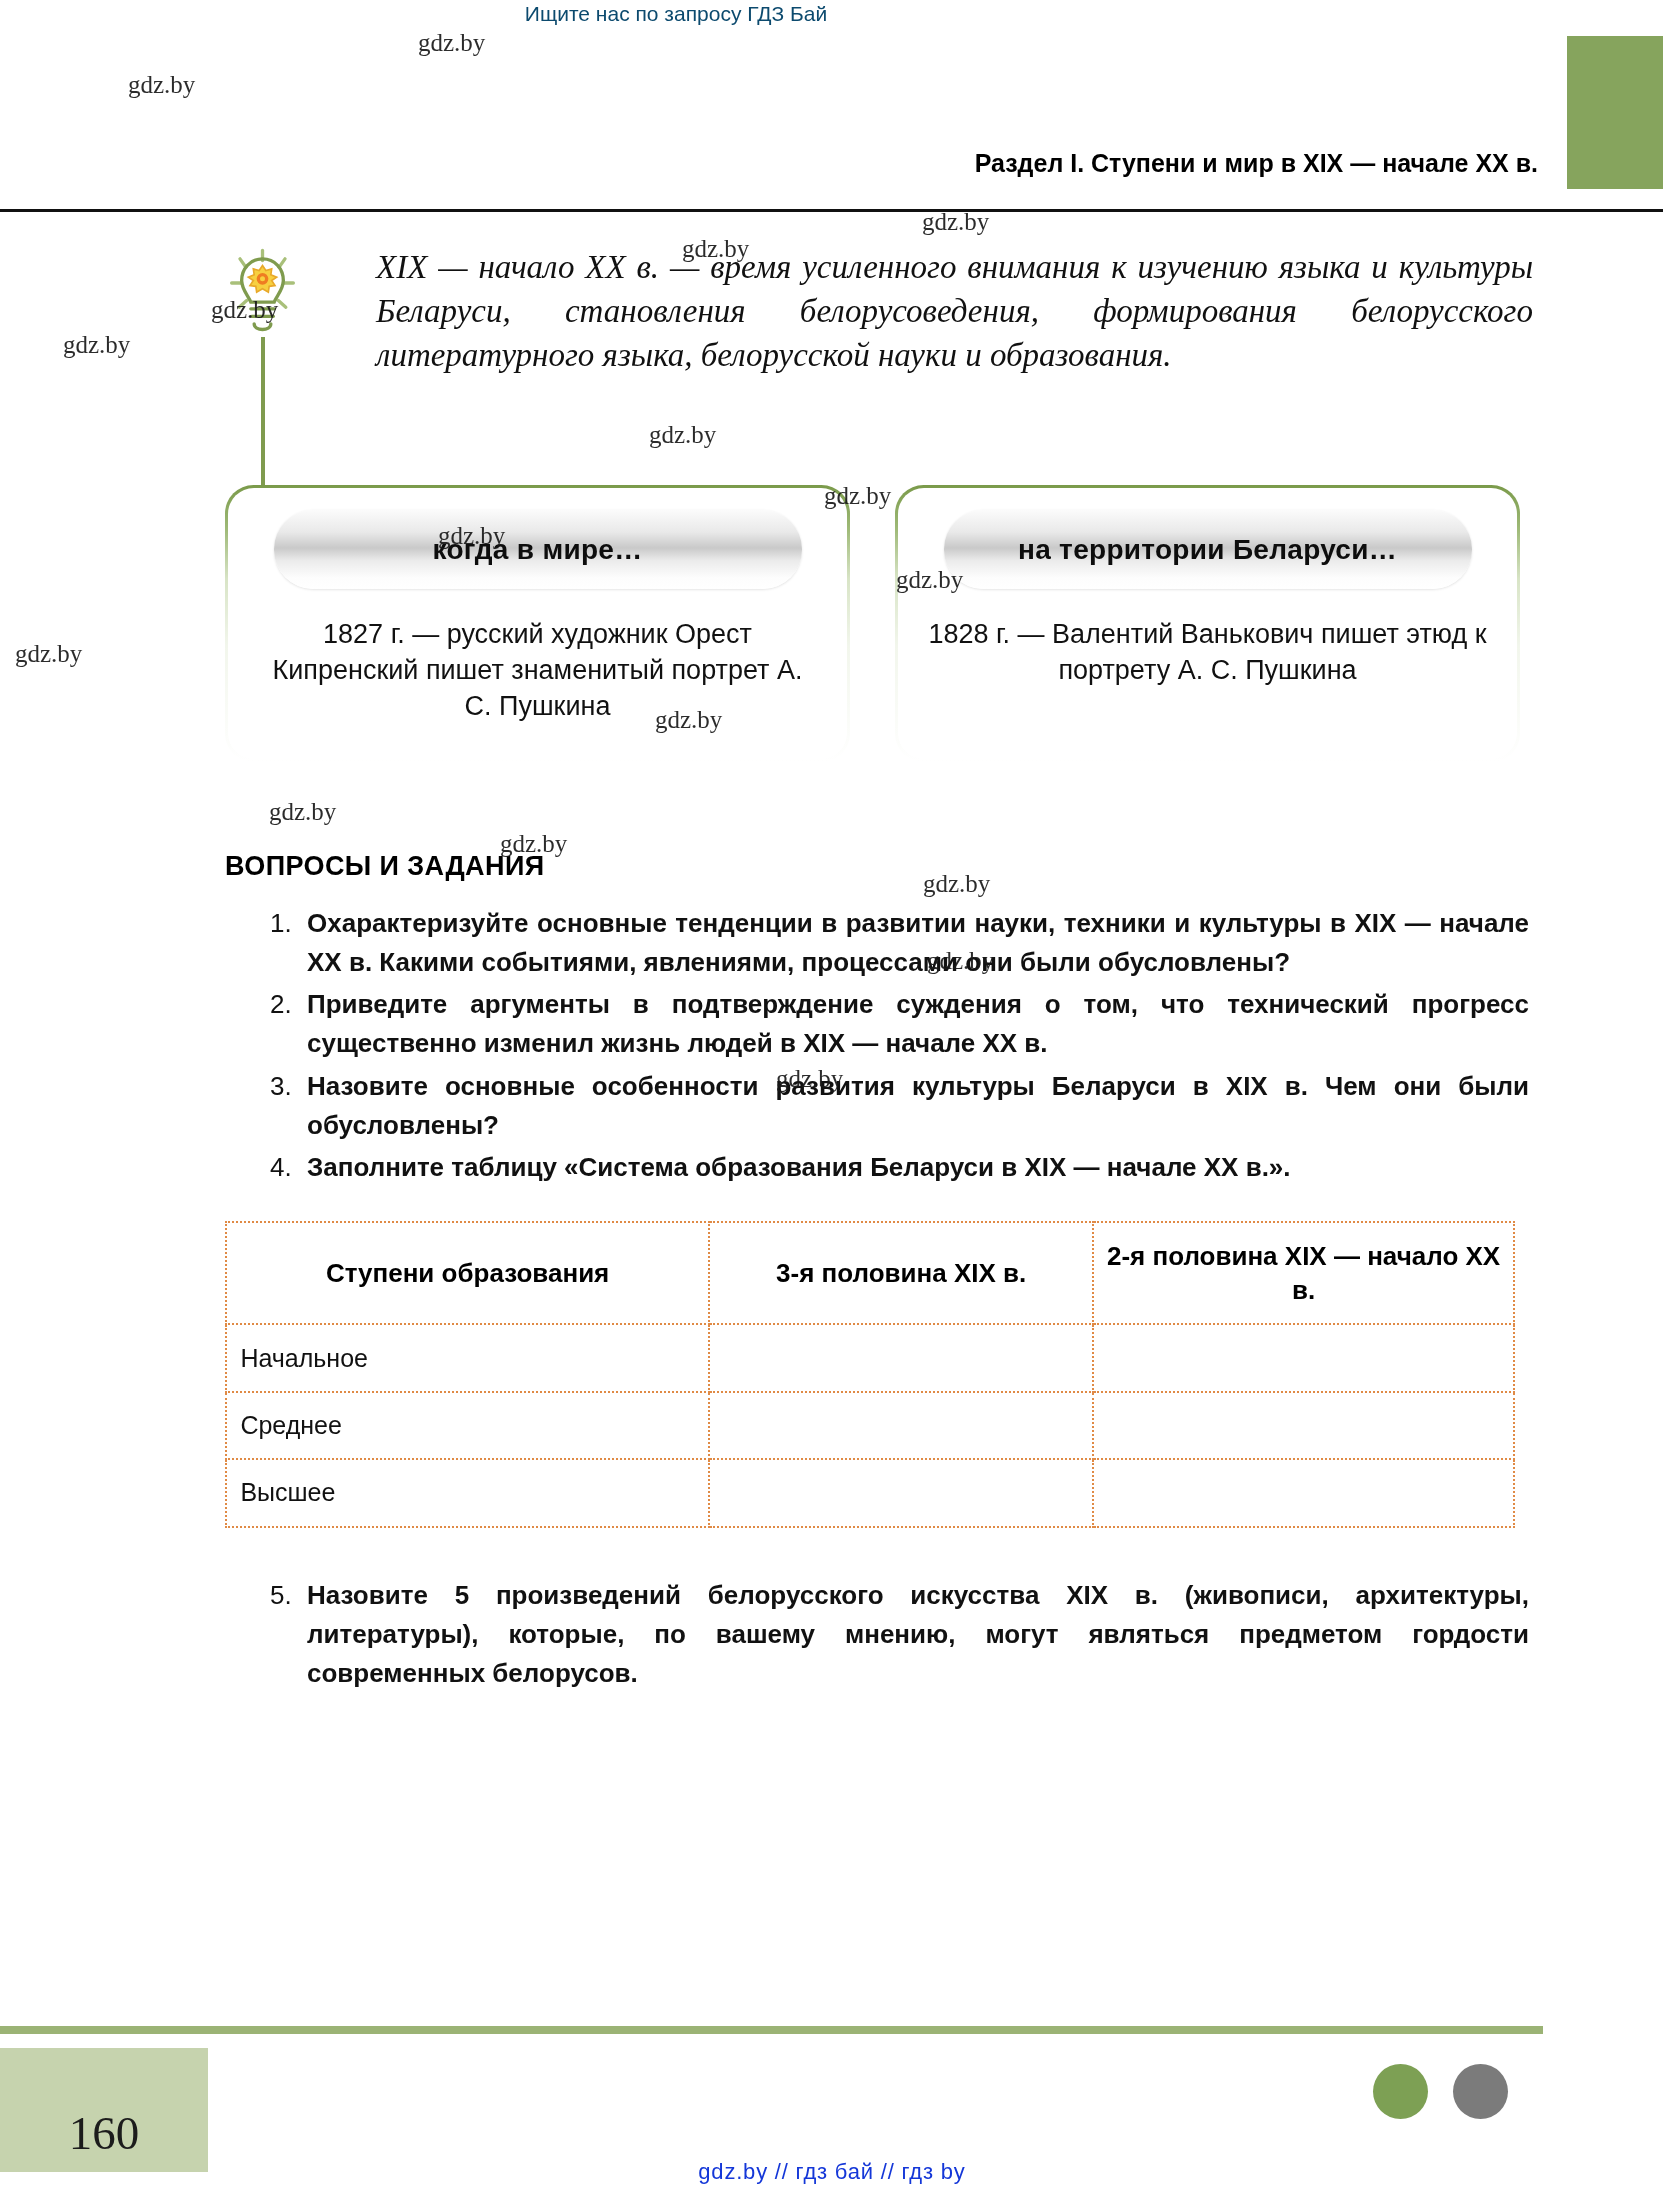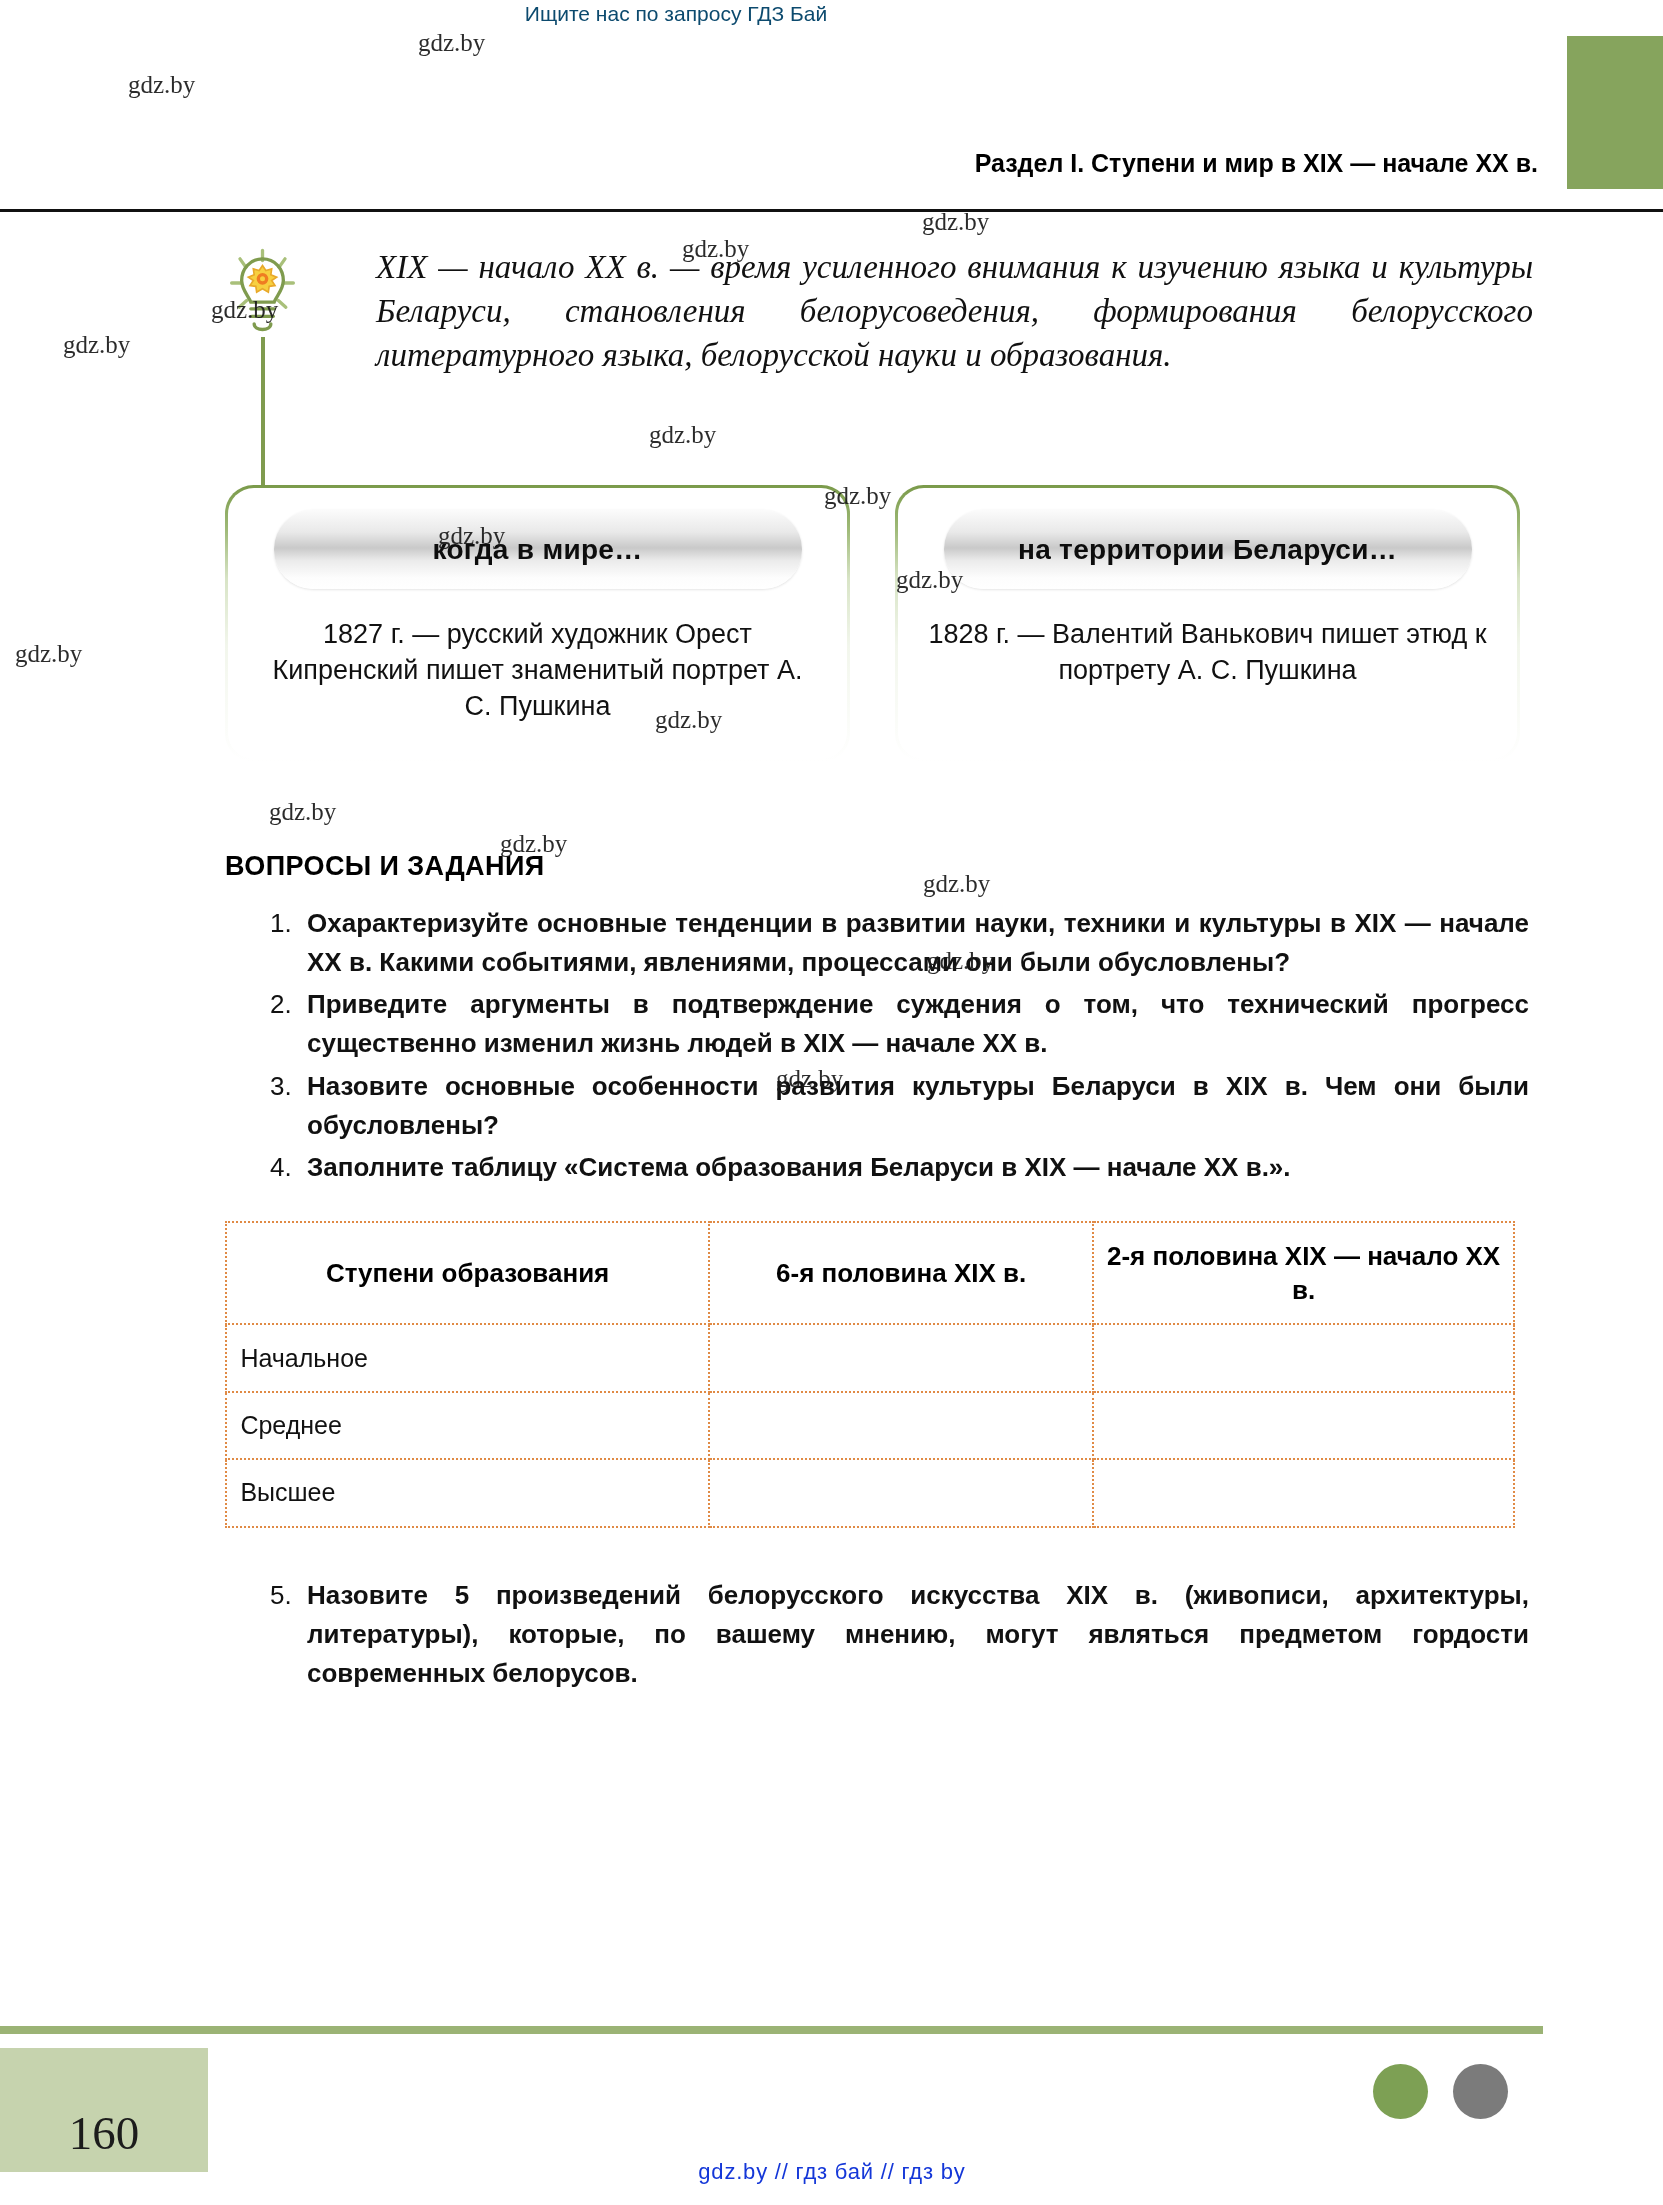--- a/index.html
+++ b/index.html
@@ -377,21 +377,21 @@
     <div class="q-item">
       <div class="q-num">4.</div>
       <div class="q-text">Заполните таблицу «Система образования Беларуси в XIX — начале XX в.».</div>
     </div>
   </div>
 
   <table class="edu-table">
     <thead>
       <tr>
         <th class="col-1">Ступени образования</th>
-        <th class="col-2">6-я половина XIX в.</th>
+        <th class="col-2">3-я половина XIX в.</th>
         <th class="col-3">2-я половина XIX — начало XX в.</th>
       </tr>
     </thead>
     <tbody>
       <tr>
         <td>Начальное</td>
         <td></td>
         <td></td>
       </tr>
       <tr>

